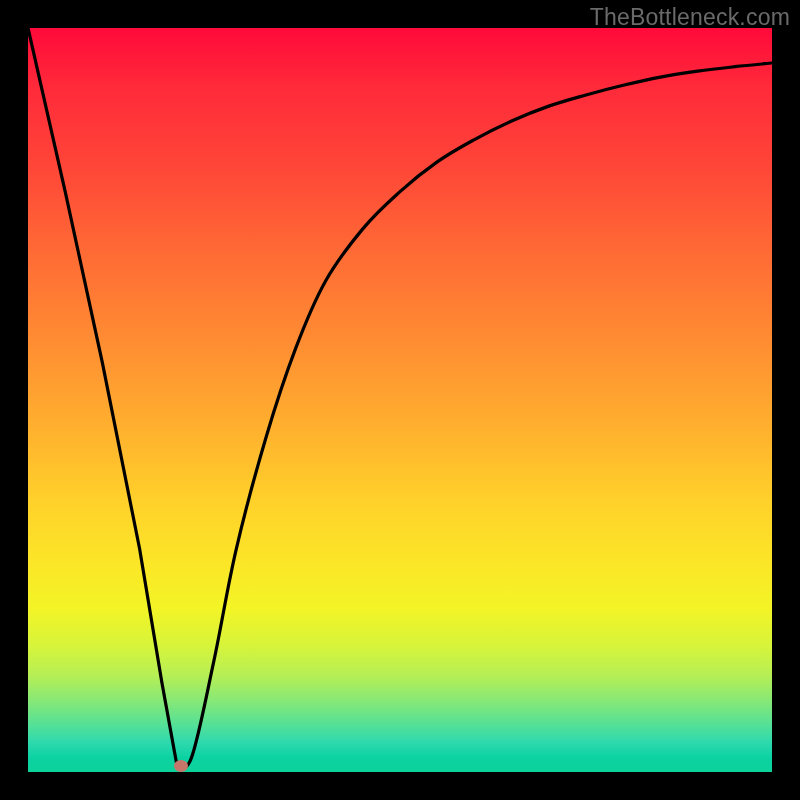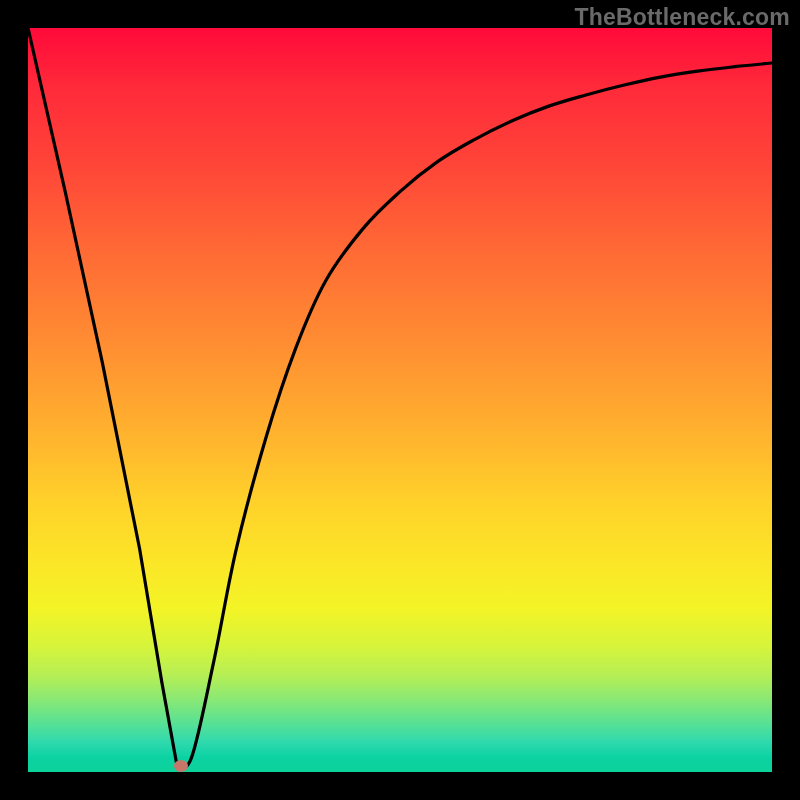--- a/index.html
+++ b/index.html
@@ -43,21 +43,21 @@
       #0cd2a3 98%,
       #0cd29a 100%
     );
   }
   .watermark {
     position: absolute;
     top: 4px;
     right: 10px;
     color: #6a6a6a;
     font-size: 23px;
-    font-weight: 700;
+    font-weight: 400;
     letter-spacing: 0.2px;
     z-index: 5;
   }
   svg.curve {
     position: absolute;
     left: 0;
     top: 0;
     width: 744px;
     height: 744px;
     z-index: 2;

